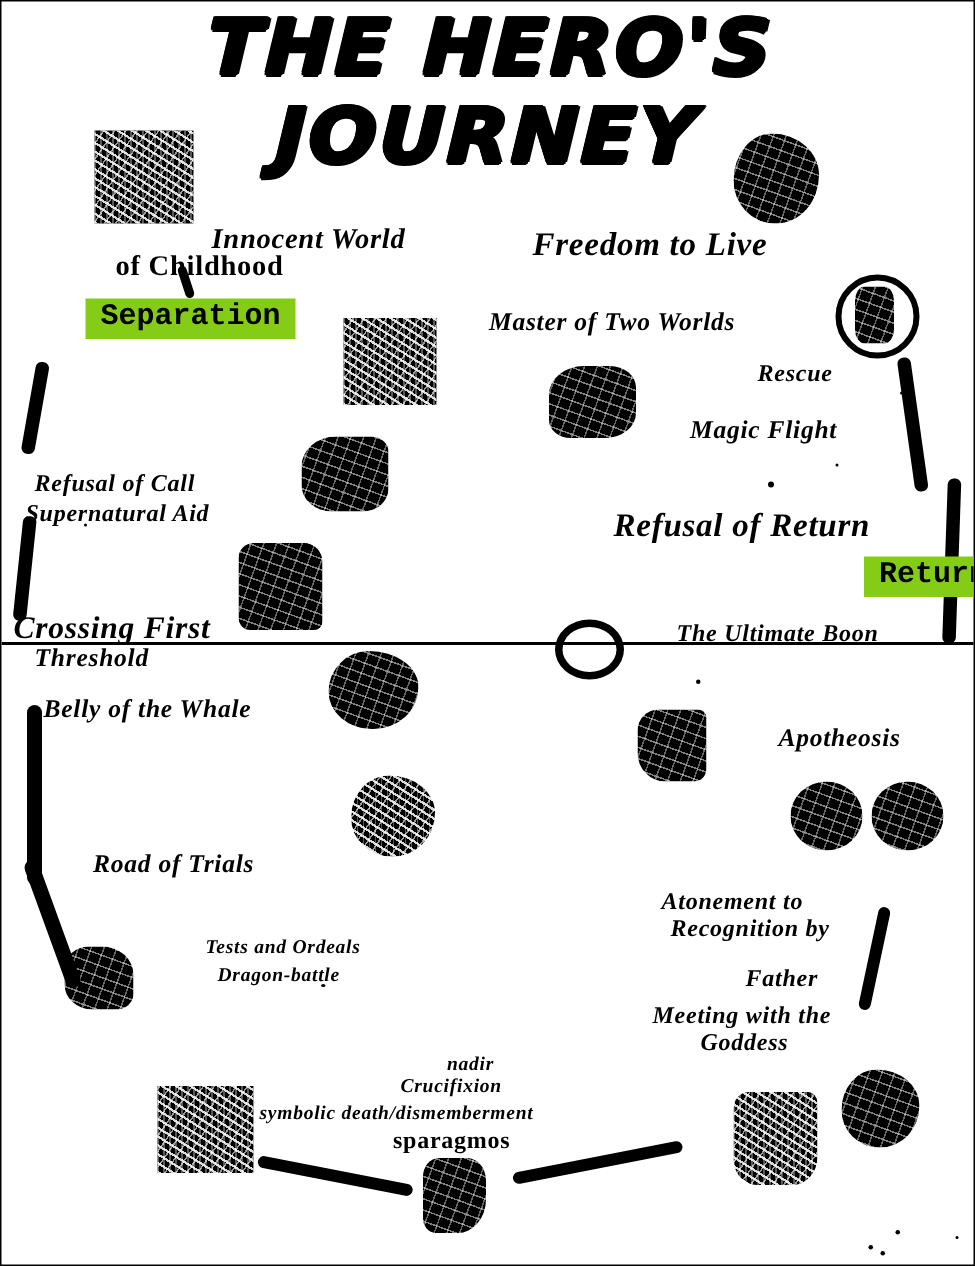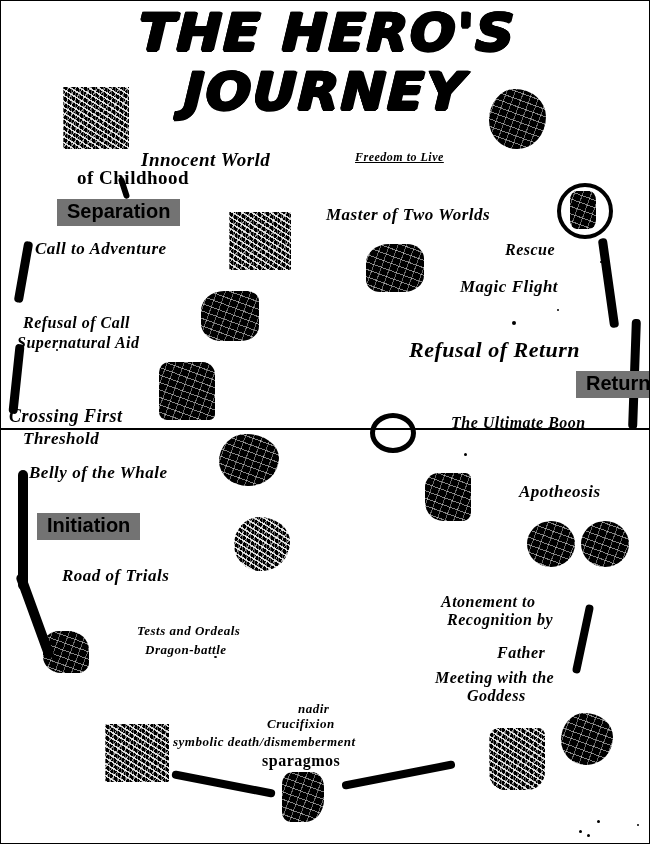--- a/index.html
+++ b/index.html
@@ -22,23 +22,23 @@
     white-space: nowrap;
     color: #000;
     font-family: "Liberation Serif", "DejaVu Serif", serif;
     font-weight: bold;
     font-style: italic;
     letter-spacing: 0.5px;
   }
   
   .stage {
     position: absolute;
-    background: #737373;
+    background: #84cc16;
     color: #000;
-    font-family: Liberation Sans, sans-serif;
+    font-family: Liberation Mono, monospace;
     font-weight: bold;
     font-style: normal;
     font-size: 20px;
     padding: 1px 10px 3px 10px;
     white-space: nowrap;
     letter-spacing: 0px;
   }
   
   #title {
     position: absolute;
@@ -160,42 +160,40 @@
   <div class="dot" style="left:556px;top:308px;width:2px;height:2px;"></div>
   <div class="dot" style="left:463px;top:452px;width:3px;height:3px;"></div>
   <div class="dot" style="left:55px;top:348px;width:2px;height:2px;"></div>
   <div class="dot" style="left:213px;top:655px;width:3px;height:2px;"></div>
   <div class="dot" style="left:596px;top:819px;width:3px;height:3px;"></div>
   <div class="dot" style="left:578px;top:829px;width:3px;height:3px;"></div>
   <div class="dot" style="left:586px;top:833px;width:3px;height:3px;"></div>
   <div class="dot" style="left:636px;top:823px;width:2px;height:2px;"></div>
 
   <div class="stage" style="left:56px; top:198px;">Separation</div>
-  <div class="stage" style="left:36px; top:512px;">Initiation</div>
   <div class="stage" style="left:531px; top:370px;margin-left:44px;">Return</div>
 
   <div class="lbl" style="left:140px; top:148px; font-size:19px;">Innocent World</div>
   <div class="lbl" style="left:76px; top:166px; font-size:19px; font-style:normal;text-align:center;">of Childhood</div>
 
-  <div class="lbl" style="left:354px; top:149px; font-size:12px;text-decoration:underline;">Freedom to Live</div>
+  <div class="lbl" style="left:354px; top:149px; font-size:22px;">Freedom to Live</div>
 
   <div class="lbl" style="left:325px; top:204px; font-size:17px;">Master of Two Worlds</div>
 
-  <div class="lbl" style="left:34px; top:238px; font-size:17px;">Call to Adventure</div>
 
   <div class="lbl" style="left:504px; top:240px; font-size:16px;">Rescue</div>
 
   <div class="lbl" style="left:459px; top:276px; font-size:17px;">Magic Flight</div>
 
   <div class="lbl" style="left:22px; top:313px; font-size:16px;">Refusal of Call</div>
   <div class="lbl" style="left:16px; top:333px; font-size:16px;">Supernatural Aid</div>
 
   <div class="lbl" style="left:408px; top:336px; font-size:22px;">Refusal of Return</div>
 
-  <div class="lbl" style="left:8px; top:405px; font-size:18px;">Crossing First</div>
+  <div class="lbl" style="left:8px; top:405px; font-size:21px;">Crossing First</div>
   <div class="lbl" style="left:22px; top:428px; font-size:17px;">Threshold</div>
 
   <div class="lbl" style="left:450px; top:413px; font-size:16px;text-align:right;">The Ultimate Boon</div>
 
   <div class="lbl" style="left:28px; top:462px; font-size:17px;">Belly of the Whale</div>
 
   <div class="lbl" style="left:518px; top:481px; font-size:17px;">Apotheosis</div>
 
   <div class="lbl" style="left:61px; top:565px; font-size:17px;">Road of Trials</div>
 

